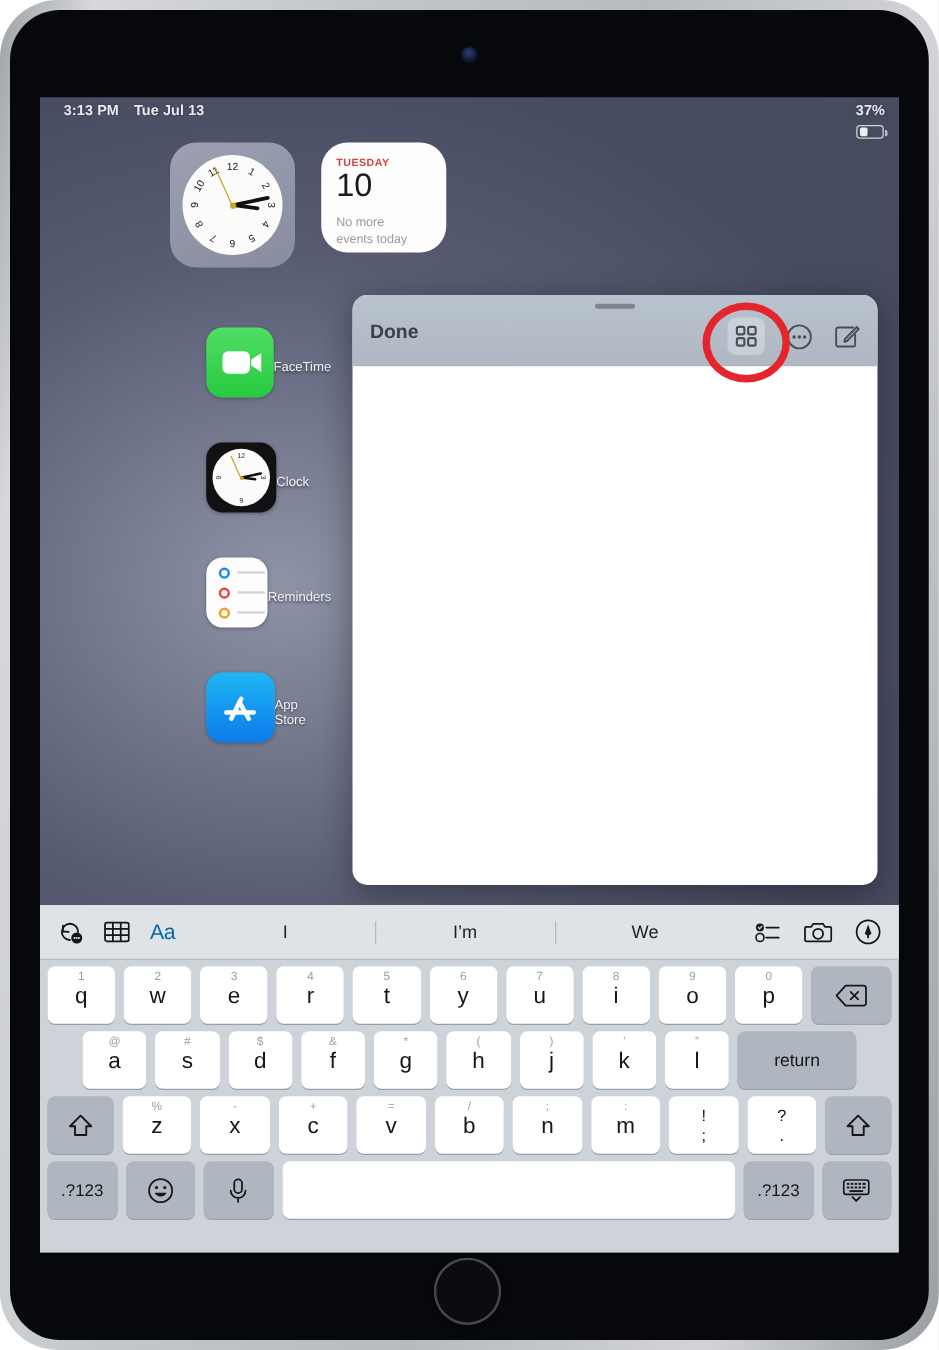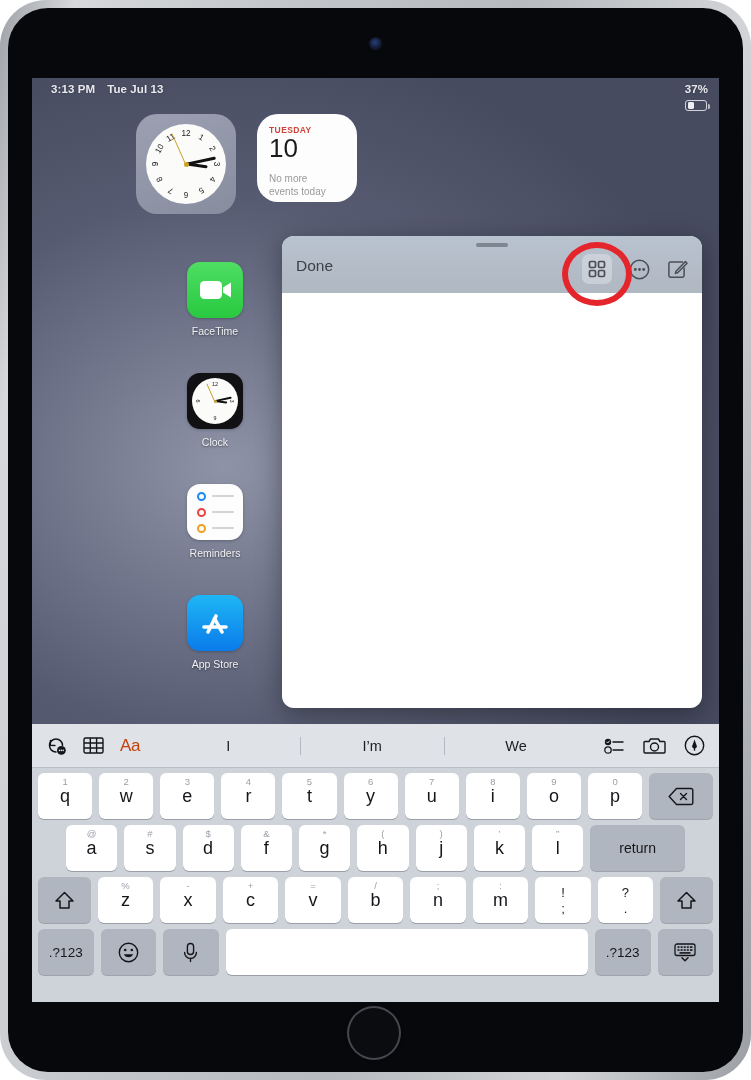--- a/index.html
+++ b/index.html
@@ -105,21 +105,21 @@
   }
   .hand { position: absolute; left: 50%; bottom: 50%; transform-origin: 50% 100%; border-radius: 2px; }
   .h-hour { width: 3.4px; height: 22px; background: #111; margin-left: -1.7px; }
   .h-min  { width: 2.6px; height: 30px; background: #111; margin-left: -1.3px; }
   .h-sec  { width: 1.3px; height: 33px; background: #c9a227; margin-left: -.65px; }
   .pin { position: absolute; left: 50%; top: 50%; width: 5px; height: 5px; margin: -2.5px 0 0 -2.5px;
          background: #c9a227; border-radius: 50%; }
 
   
   .appcol { position: absolute; left: 133px; top: 184px; display: flex; flex-direction: column; gap: 36px; }
-  .app { width: 100px; display: flex; flex-direction: column; align-items: center; }
+  .app { width: 100px; display: flex; flex-direction: row; align-items: center; }
   .app .ic { width: 56px; height: 56px; border-radius: 13px; position: relative; overflow: hidden;
              box-shadow: 0 1px 3px rgba(0,0,0,.25); }
   .app .lbl { margin-top: 7px; color: #f2f2f4; font-size: 10.5px; text-shadow: 0 1px 2px rgba(0,0,0,.5); }
 
   .ic-facetime { background: linear-gradient(180deg,#4ede63,#28c940); }
   .ic-clock { background: #111114; display:flex; align-items:center; justify-content:center; }
   .ic-rem { background: #fdfdfd; display: flex; flex-direction: column; justify-content: center; gap: 7px; padding-left: 10px; box-sizing: border-box;}
   .rem-row { display: flex; align-items: center; gap: 6px; }
   .rem-dot { width: 9px; height: 9px; border-radius: 50%; box-sizing: border-box; border: 2px solid; }
   .rem-line { width: 22px; height: 1.6px; background: #d3d3d6; border-radius: 1px; }
@@ -136,21 +136,21 @@
     position: absolute; left: 250px; top: 158px; width: 420px; height: 472px;
     border-radius: 12px; overflow: hidden; background: #fff;
     box-shadow: 0 6px 26px rgba(0,0,0,.36);
   }
   #note-head {
     height: 57px; background: linear-gradient(180deg,#b9c3cf 0%,#b3bcc7 55%,#b0b8c2 100%);
     display: flex; align-items: center; padding: 0 14px; box-sizing: border-box; position: relative;
   }
   #grabber { position: absolute; left: 50%; margin-left: -16px; top: 7px;
              width: 32px; height: 4px; border-radius: 2px; background: rgba(70,75,85,.5); }
-  #done-btn { color: #3c4049; font-size: 15.5px; margin-top: 3px; }
+  #done-btn { color: #3c4049; font-size: 15.5px; margin-top: 3px; font-weight: bold; }
   .head-icons { margin-left: auto; display: flex; align-items: center; gap: 17px; margin-top: 9px; }
   .hd-ic { color: #4a4e57; display: flex; align-items: center; justify-content: center; }
   #grid-wrap { position: relative; width: 30px; height: 30px; display:flex;align-items:center;justify-content:center;
                border-radius: 7px; background: rgba(255,255,255,.30); }
   #ring {
     position: absolute; left: 562px; top: 242px; width: 58px; height: 52px;
     border: 6px solid #e4252b; border-radius: 50%; pointer-events: none; z-index: 40;
   }
   #note-body { position: relative; height: 415px; background: #fff; padding: 16px 18px; box-sizing: border-box; }
   #note-text { font-size: 21px; font-weight: 700; color: #16171a; letter-spacing: -.2px;
@@ -163,21 +163,21 @@
   #keyboard {
     position: absolute; left: 32px; top: 724px; width: 687px; height: 278px;
     background: #ced2d9; box-sizing: border-box;
   }
   #kb-toolbar {
     height: 44px; display: flex; align-items: center; padding: 0 14px; box-sizing: border-box;
     background: #dfe2e7; border-bottom: .5px solid #b9bdc4;
   }
   .tb-left { display: flex; align-items: center; gap: 16px; }
   .tb-right { display: flex; align-items: center; gap: 18px; margin-left: auto; }
-  .tb-aa { font-size: 17px; color: #c2410c; letter-spacing: -.3px; }
+  .tb-aa { font-size: 17px; color: #0369a1; letter-spacing: -.3px; }
   #predictions { display: flex; flex: 1; justify-content: center; align-items: center; margin: 0 16px; }
   .pred { flex: 1; text-align: center; font-size: 14.5px; color: #1d1e21; position: relative; }
   .pred + .pred::before {
     content:""; position: absolute; left: 0; top: 50%; margin-top: -9px;
     width: 1px; height: 18px; background: #b4b8c0;
   }
 
   .kb-rows { padding: 5px 6px 7px; box-sizing: border-box; }
   .krow { display: flex; gap: 7px; margin-bottom: 6px; }
   .key {

